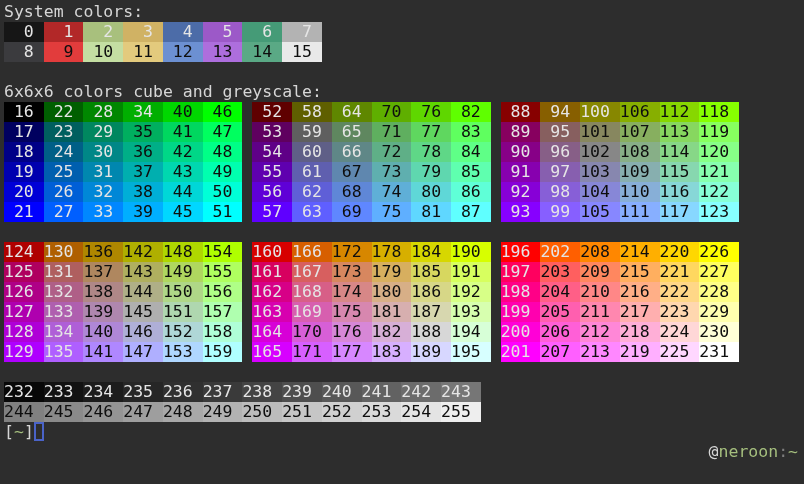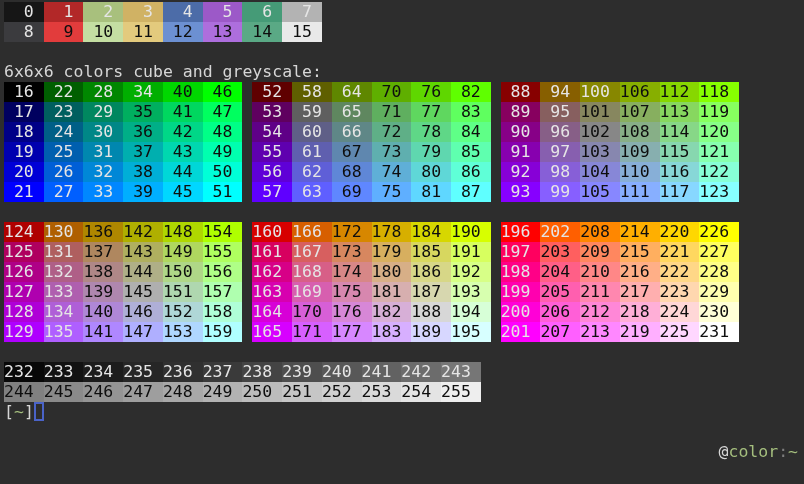--- a/index.html
+++ b/index.html
@@ -23,33 +23,34 @@
     vertical-align:bottom;margin-bottom:1px;
   }
   .status-right{position:absolute;top:442px;right:6px;height:20px;white-space:pre;}
 </style>
 </head>
 <body>
 
 <div class="screen" style="background: rgb(45, 45, 45); color: rgb(214, 214, 214);">
 
 
+  <div class="line">System colors:</div>
 
   <div class="line" id="sys-row-0"><span class="cell" style="background: rgb(22, 22, 22); color: rgb(229, 229, 229);">  0 </span><span class="cell" style="background: rgb(178, 40, 40); color: rgb(229, 229, 229);">  1 </span><span class="cell" style="background: rgb(168, 192, 125); color: rgb(229, 229, 229);">  2 </span><span class="cell" style="background: rgb(208, 178, 100); color: rgb(229, 229, 229);">  3 </span><span class="cell" style="background: rgb(76, 108, 168); color: rgb(229, 229, 229);">  4 </span><span class="cell" style="background: rgb(156, 89, 200); color: rgb(229, 229, 229);">  5 </span><span class="cell" style="background: rgb(69, 155, 119); color: rgb(229, 229, 229);">  6 </span><span class="cell" style="background: rgb(179, 179, 179); color: rgb(229, 229, 229);">  7 </span></div>
   <div class="line" id="sys-row-1"><span class="cell" style="background: rgb(59, 59, 62); color: rgb(229, 229, 229);">  8 </span><span class="cell" style="background: rgb(226, 60, 60); color: rgb(14, 14, 14);">  9 </span><span class="cell" style="background: rgb(196, 222, 162); color: rgb(14, 14, 14);"> 10 </span><span class="cell" style="background: rgb(227, 202, 125); color: rgb(14, 14, 14);"> 11 </span><span class="cell" style="background: rgb(108, 144, 210); color: rgb(14, 14, 14);"> 12 </span><span class="cell" style="background: rgb(173, 110, 221); color: rgb(14, 14, 14);"> 13 </span><span class="cell" style="background: rgb(90, 169, 133); color: rgb(14, 14, 14);"> 14 </span><span class="cell" style="background: rgb(233, 233, 233); color: rgb(14, 14, 14);"> 15 </span></div>
 
   <div class="line"></div>
 
   <div class="line">6x6x6 colors cube and greyscale:</div>
 
   <div class="blockrow" id="cube-row-0"><div class="block"><div class="line"><span class="cell" style="background: rgb(0, 0, 0); color: rgb(229, 229, 229);"> 16 </span><span class="cell" style="background: rgb(0, 95, 0); color: rgb(229, 229, 229);"> 22 </span><span class="cell" style="background: rgb(0, 135, 0); color: rgb(229, 229, 229);"> 28 </span><span class="cell" style="background: rgb(0, 175, 0); color: rgb(229, 229, 229);"> 34 </span><span class="cell" style="background: rgb(0, 215, 0); color: rgb(14, 14, 14);"> 40 </span><span class="cell" style="background: rgb(0, 255, 0); color: rgb(14, 14, 14);"> 46 </span></div><div class="line"><span class="cell" style="background: rgb(0, 0, 95); color: rgb(229, 229, 229);"> 17 </span><span class="cell" style="background: rgb(0, 95, 95); color: rgb(229, 229, 229);"> 23 </span><span class="cell" style="background: rgb(0, 135, 95); color: rgb(229, 229, 229);"> 29 </span><span class="cell" style="background: rgb(0, 175, 95); color: rgb(14, 14, 14);"> 35 </span><span class="cell" style="background: rgb(0, 215, 95); color: rgb(14, 14, 14);"> 41 </span><span class="cell" style="background: rgb(0, 255, 95); color: rgb(14, 14, 14);"> 47 </span></div><div class="line"><span class="cell" style="background: rgb(0, 0, 135); color: rgb(229, 229, 229);"> 18 </span><span class="cell" style="background: rgb(0, 95, 135); color: rgb(229, 229, 229);"> 24 </span><span class="cell" style="background: rgb(0, 135, 135); color: rgb(229, 229, 229);"> 30 </span><span class="cell" style="background: rgb(0, 175, 135); color: rgb(14, 14, 14);"> 36 </span><span class="cell" style="background: rgb(0, 215, 135); color: rgb(14, 14, 14);"> 42 </span><span class="cell" style="background: rgb(0, 255, 135); color: rgb(14, 14, 14);"> 48 </span></div><div class="line"><span class="cell" style="background: rgb(0, 0, 175); color: rgb(229, 229, 229);"> 19 </span><span class="cell" style="background: rgb(0, 95, 175); color: rgb(229, 229, 229);"> 25 </span><span class="cell" style="background: rgb(0, 135, 175); color: rgb(229, 229, 229);"> 31 </span><span class="cell" style="background: rgb(0, 175, 175); color: rgb(14, 14, 14);"> 37 </span><span class="cell" style="background: rgb(0, 215, 175); color: rgb(14, 14, 14);"> 43 </span><span class="cell" style="background: rgb(0, 255, 175); color: rgb(14, 14, 14);"> 49 </span></div><div class="line"><span class="cell" style="background: rgb(0, 0, 215); color: rgb(229, 229, 229);"> 20 </span><span class="cell" style="background: rgb(0, 95, 215); color: rgb(229, 229, 229);"> 26 </span><span class="cell" style="background: rgb(0, 135, 215); color: rgb(229, 229, 229);"> 32 </span><span class="cell" style="background: rgb(0, 175, 215); color: rgb(14, 14, 14);"> 38 </span><span class="cell" style="background: rgb(0, 215, 215); color: rgb(14, 14, 14);"> 44 </span><span class="cell" style="background: rgb(0, 255, 215); color: rgb(14, 14, 14);"> 50 </span></div><div class="line"><span class="cell" style="background: rgb(0, 0, 255); color: rgb(229, 229, 229);"> 21 </span><span class="cell" style="background: rgb(0, 95, 255); color: rgb(229, 229, 229);"> 27 </span><span class="cell" style="background: rgb(0, 135, 255); color: rgb(229, 229, 229);"> 33 </span><span class="cell" style="background: rgb(0, 175, 255); color: rgb(14, 14, 14);"> 39 </span><span class="cell" style="background: rgb(0, 215, 255); color: rgb(14, 14, 14);"> 45 </span><span class="cell" style="background: rgb(0, 255, 255); color: rgb(14, 14, 14);"> 51 </span></div></div><div class="block"><div class="line"><span class="cell" style="background: rgb(95, 0, 0); color: rgb(229, 229, 229);"> 52 </span><span class="cell" style="background: rgb(95, 95, 0); color: rgb(229, 229, 229);"> 58 </span><span class="cell" style="background: rgb(95, 135, 0); color: rgb(229, 229, 229);"> 64 </span><span class="cell" style="background: rgb(95, 175, 0); color: rgb(14, 14, 14);"> 70 </span><span class="cell" style="background: rgb(95, 215, 0); color: rgb(14, 14, 14);"> 76 </span><span class="cell" style="background: rgb(95, 255, 0); color: rgb(14, 14, 14);"> 82 </span></div><div class="line"><span class="cell" style="background: rgb(95, 0, 95); color: rgb(229, 229, 229);"> 53 </span><span class="cell" style="background: rgb(95, 95, 95); color: rgb(229, 229, 229);"> 59 </span><span class="cell" style="background: rgb(95, 135, 95); color: rgb(229, 229, 229);"> 65 </span><span class="cell" style="background: rgb(95, 175, 95); color: rgb(14, 14, 14);"> 71 </span><span class="cell" style="background: rgb(95, 215, 95); color: rgb(14, 14, 14);"> 77 </span><span class="cell" style="background: rgb(95, 255, 95); color: rgb(14, 14, 14);"> 83 </span></div><div class="line"><span class="cell" style="background: rgb(95, 0, 135); color: rgb(229, 229, 229);"> 54 </span><span class="cell" style="background: rgb(95, 95, 135); color: rgb(229, 229, 229);"> 60 </span><span class="cell" style="background: rgb(95, 135, 135); color: rgb(229, 229, 229);"> 66 </span><span class="cell" style="background: rgb(95, 175, 135); color: rgb(14, 14, 14);"> 72 </span><span class="cell" style="background: rgb(95, 215, 135); color: rgb(14, 14, 14);"> 78 </span><span class="cell" style="background: rgb(95, 255, 135); color: rgb(14, 14, 14);"> 84 </span></div><div class="line"><span class="cell" style="background: rgb(95, 0, 175); color: rgb(229, 229, 229);"> 55 </span><span class="cell" style="background: rgb(95, 95, 175); color: rgb(229, 229, 229);"> 61 </span><span class="cell" style="background: rgb(95, 135, 175); color: rgb(14, 14, 14);"> 67 </span><span class="cell" style="background: rgb(95, 175, 175); color: rgb(14, 14, 14);"> 73 </span><span class="cell" style="background: rgb(95, 215, 175); color: rgb(14, 14, 14);"> 79 </span><span class="cell" style="background: rgb(95, 255, 175); color: rgb(14, 14, 14);"> 85 </span></div><div class="line"><span class="cell" style="background: rgb(95, 0, 215); color: rgb(229, 229, 229);"> 56 </span><span class="cell" style="background: rgb(95, 95, 215); color: rgb(229, 229, 229);"> 62 </span><span class="cell" style="background: rgb(95, 135, 215); color: rgb(14, 14, 14);"> 68 </span><span class="cell" style="background: rgb(95, 175, 215); color: rgb(14, 14, 14);"> 74 </span><span class="cell" style="background: rgb(95, 215, 215); color: rgb(14, 14, 14);"> 80 </span><span class="cell" style="background: rgb(95, 255, 215); color: rgb(14, 14, 14);"> 86 </span></div><div class="line"><span class="cell" style="background: rgb(95, 0, 255); color: rgb(229, 229, 229);"> 57 </span><span class="cell" style="background: rgb(95, 95, 255); color: rgb(229, 229, 229);"> 63 </span><span class="cell" style="background: rgb(95, 135, 255); color: rgb(14, 14, 14);"> 69 </span><span class="cell" style="background: rgb(95, 175, 255); color: rgb(14, 14, 14);"> 75 </span><span class="cell" style="background: rgb(95, 215, 255); color: rgb(14, 14, 14);"> 81 </span><span class="cell" style="background: rgb(95, 255, 255); color: rgb(14, 14, 14);"> 87 </span></div></div><div class="block"><div class="line"><span class="cell" style="background: rgb(135, 0, 0); color: rgb(229, 229, 229);"> 88 </span><span class="cell" style="background: rgb(135, 95, 0); color: rgb(229, 229, 229);"> 94 </span><span class="cell" style="background: rgb(135, 135, 0); color: rgb(229, 229, 229);">100 </span><span class="cell" style="background: rgb(135, 175, 0); color: rgb(14, 14, 14);">106 </span><span class="cell" style="background: rgb(135, 215, 0); color: rgb(14, 14, 14);">112 </span><span class="cell" style="background: rgb(135, 255, 0); color: rgb(14, 14, 14);">118 </span></div><div class="line"><span class="cell" style="background: rgb(135, 0, 95); color: rgb(229, 229, 229);"> 89 </span><span class="cell" style="background: rgb(135, 95, 95); color: rgb(229, 229, 229);"> 95 </span><span class="cell" style="background: rgb(135, 135, 95); color: rgb(14, 14, 14);">101 </span><span class="cell" style="background: rgb(135, 175, 95); color: rgb(14, 14, 14);">107 </span><span class="cell" style="background: rgb(135, 215, 95); color: rgb(14, 14, 14);">113 </span><span class="cell" style="background: rgb(135, 255, 95); color: rgb(14, 14, 14);">119 </span></div><div class="line"><span class="cell" style="background: rgb(135, 0, 135); color: rgb(229, 229, 229);"> 90 </span><span class="cell" style="background: rgb(135, 95, 135); color: rgb(229, 229, 229);"> 96 </span><span class="cell" style="background: rgb(135, 135, 135); color: rgb(14, 14, 14);">102 </span><span class="cell" style="background: rgb(135, 175, 135); color: rgb(14, 14, 14);">108 </span><span class="cell" style="background: rgb(135, 215, 135); color: rgb(14, 14, 14);">114 </span><span class="cell" style="background: rgb(135, 255, 135); color: rgb(14, 14, 14);">120 </span></div><div class="line"><span class="cell" style="background: rgb(135, 0, 175); color: rgb(229, 229, 229);"> 91 </span><span class="cell" style="background: rgb(135, 95, 175); color: rgb(229, 229, 229);"> 97 </span><span class="cell" style="background: rgb(135, 135, 175); color: rgb(14, 14, 14);">103 </span><span class="cell" style="background: rgb(135, 175, 175); color: rgb(14, 14, 14);">109 </span><span class="cell" style="background: rgb(135, 215, 175); color: rgb(14, 14, 14);">115 </span><span class="cell" style="background: rgb(135, 255, 175); color: rgb(14, 14, 14);">121 </span></div><div class="line"><span class="cell" style="background: rgb(135, 0, 215); color: rgb(229, 229, 229);"> 92 </span><span class="cell" style="background: rgb(135, 95, 215); color: rgb(229, 229, 229);"> 98 </span><span class="cell" style="background: rgb(135, 135, 215); color: rgb(14, 14, 14);">104 </span><span class="cell" style="background: rgb(135, 175, 215); color: rgb(14, 14, 14);">110 </span><span class="cell" style="background: rgb(135, 215, 215); color: rgb(14, 14, 14);">116 </span><span class="cell" style="background: rgb(135, 255, 215); color: rgb(14, 14, 14);">122 </span></div><div class="line"><span class="cell" style="background: rgb(135, 0, 255); color: rgb(229, 229, 229);"> 93 </span><span class="cell" style="background: rgb(135, 95, 255); color: rgb(229, 229, 229);"> 99 </span><span class="cell" style="background: rgb(135, 135, 255); color: rgb(14, 14, 14);">105 </span><span class="cell" style="background: rgb(135, 175, 255); color: rgb(14, 14, 14);">111 </span><span class="cell" style="background: rgb(135, 215, 255); color: rgb(14, 14, 14);">117 </span><span class="cell" style="background: rgb(135, 255, 255); color: rgb(14, 14, 14);">123 </span></div></div></div>
   <div class="line"></div>
   <div class="blockrow" id="cube-row-1"><div class="block"><div class="line"><span class="cell" style="background: rgb(175, 0, 0); color: rgb(229, 229, 229);">124 </span><span class="cell" style="background: rgb(175, 95, 0); color: rgb(229, 229, 229);">130 </span><span class="cell" style="background: rgb(175, 135, 0); color: rgb(14, 14, 14);">136 </span><span class="cell" style="background: rgb(175, 175, 0); color: rgb(14, 14, 14);">142 </span><span class="cell" style="background: rgb(175, 215, 0); color: rgb(14, 14, 14);">148 </span><span class="cell" style="background: rgb(175, 255, 0); color: rgb(14, 14, 14);">154 </span></div><div class="line"><span class="cell" style="background: rgb(175, 0, 95); color: rgb(229, 229, 229);">125 </span><span class="cell" style="background: rgb(175, 95, 95); color: rgb(229, 229, 229);">131 </span><span class="cell" style="background: rgb(175, 135, 95); color: rgb(14, 14, 14);">137 </span><span class="cell" style="background: rgb(175, 175, 95); color: rgb(14, 14, 14);">143 </span><span class="cell" style="background: rgb(175, 215, 95); color: rgb(14, 14, 14);">149 </span><span class="cell" style="background: rgb(175, 255, 95); color: rgb(14, 14, 14);">155 </span></div><div class="line"><span class="cell" style="background: rgb(175, 0, 135); color: rgb(229, 229, 229);">126 </span><span class="cell" style="background: rgb(175, 95, 135); color: rgb(229, 229, 229);">132 </span><span class="cell" style="background: rgb(175, 135, 135); color: rgb(14, 14, 14);">138 </span><span class="cell" style="background: rgb(175, 175, 135); color: rgb(14, 14, 14);">144 </span><span class="cell" style="background: rgb(175, 215, 135); color: rgb(14, 14, 14);">150 </span><span class="cell" style="background: rgb(175, 255, 135); color: rgb(14, 14, 14);">156 </span></div><div class="line"><span class="cell" style="background: rgb(175, 0, 175); color: rgb(229, 229, 229);">127 </span><span class="cell" style="background: rgb(175, 95, 175); color: rgb(229, 229, 229);">133 </span><span class="cell" style="background: rgb(175, 135, 175); color: rgb(14, 14, 14);">139 </span><span class="cell" style="background: rgb(175, 175, 175); color: rgb(14, 14, 14);">145 </span><span class="cell" style="background: rgb(175, 215, 175); color: rgb(14, 14, 14);">151 </span><span class="cell" style="background: rgb(175, 255, 175); color: rgb(14, 14, 14);">157 </span></div><div class="line"><span class="cell" style="background: rgb(175, 0, 215); color: rgb(229, 229, 229);">128 </span><span class="cell" style="background: rgb(175, 95, 215); color: rgb(229, 229, 229);">134 </span><span class="cell" style="background: rgb(175, 135, 215); color: rgb(14, 14, 14);">140 </span><span class="cell" style="background: rgb(175, 175, 215); color: rgb(14, 14, 14);">146 </span><span class="cell" style="background: rgb(175, 215, 215); color: rgb(14, 14, 14);">152 </span><span class="cell" style="background: rgb(175, 255, 215); color: rgb(14, 14, 14);">158 </span></div><div class="line"><span class="cell" style="background: rgb(175, 0, 255); color: rgb(229, 229, 229);">129 </span><span class="cell" style="background: rgb(175, 95, 255); color: rgb(229, 229, 229);">135 </span><span class="cell" style="background: rgb(175, 135, 255); color: rgb(14, 14, 14);">141 </span><span class="cell" style="background: rgb(175, 175, 255); color: rgb(14, 14, 14);">147 </span><span class="cell" style="background: rgb(175, 215, 255); color: rgb(14, 14, 14);">153 </span><span class="cell" style="background: rgb(175, 255, 255); color: rgb(14, 14, 14);">159 </span></div></div><div class="block"><div class="line"><span class="cell" style="background: rgb(215, 0, 0); color: rgb(229, 229, 229);">160 </span><span class="cell" style="background: rgb(215, 95, 0); color: rgb(229, 229, 229);">166 </span><span class="cell" style="background: rgb(215, 135, 0); color: rgb(14, 14, 14);">172 </span><span class="cell" style="background: rgb(215, 175, 0); color: rgb(14, 14, 14);">178 </span><span class="cell" style="background: rgb(215, 215, 0); color: rgb(14, 14, 14);">184 </span><span class="cell" style="background: rgb(215, 255, 0); color: rgb(14, 14, 14);">190 </span></div><div class="line"><span class="cell" style="background: rgb(215, 0, 95); color: rgb(229, 229, 229);">161 </span><span class="cell" style="background: rgb(215, 95, 95); color: rgb(229, 229, 229);">167 </span><span class="cell" style="background: rgb(215, 135, 95); color: rgb(14, 14, 14);">173 </span><span class="cell" style="background: rgb(215, 175, 95); color: rgb(14, 14, 14);">179 </span><span class="cell" style="background: rgb(215, 215, 95); color: rgb(14, 14, 14);">185 </span><span class="cell" style="background: rgb(215, 255, 95); color: rgb(14, 14, 14);">191 </span></div><div class="line"><span class="cell" style="background: rgb(215, 0, 135); color: rgb(229, 229, 229);">162 </span><span class="cell" style="background: rgb(215, 95, 135); color: rgb(229, 229, 229);">168 </span><span class="cell" style="background: rgb(215, 135, 135); color: rgb(14, 14, 14);">174 </span><span class="cell" style="background: rgb(215, 175, 135); color: rgb(14, 14, 14);">180 </span><span class="cell" style="background: rgb(215, 215, 135); color: rgb(14, 14, 14);">186 </span><span class="cell" style="background: rgb(215, 255, 135); color: rgb(14, 14, 14);">192 </span></div><div class="line"><span class="cell" style="background: rgb(215, 0, 175); color: rgb(229, 229, 229);">163 </span><span class="cell" style="background: rgb(215, 95, 175); color: rgb(229, 229, 229);">169 </span><span class="cell" style="background: rgb(215, 135, 175); color: rgb(14, 14, 14);">175 </span><span class="cell" style="background: rgb(215, 175, 175); color: rgb(14, 14, 14);">181 </span><span class="cell" style="background: rgb(215, 215, 175); color: rgb(14, 14, 14);">187 </span><span class="cell" style="background: rgb(215, 255, 175); color: rgb(14, 14, 14);">193 </span></div><div class="line"><span class="cell" style="background: rgb(215, 0, 215); color: rgb(229, 229, 229);">164 </span><span class="cell" style="background: rgb(215, 95, 215); color: rgb(14, 14, 14);">170 </span><span class="cell" style="background: rgb(215, 135, 215); color: rgb(14, 14, 14);">176 </span><span class="cell" style="background: rgb(215, 175, 215); color: rgb(14, 14, 14);">182 </span><span class="cell" style="background: rgb(215, 215, 215); color: rgb(14, 14, 14);">188 </span><span class="cell" style="background: rgb(215, 255, 215); color: rgb(14, 14, 14);">194 </span></div><div class="line"><span class="cell" style="background: rgb(215, 0, 255); color: rgb(229, 229, 229);">165 </span><span class="cell" style="background: rgb(215, 95, 255); color: rgb(14, 14, 14);">171 </span><span class="cell" style="background: rgb(215, 135, 255); color: rgb(14, 14, 14);">177 </span><span class="cell" style="background: rgb(215, 175, 255); color: rgb(14, 14, 14);">183 </span><span class="cell" style="background: rgb(215, 215, 255); color: rgb(14, 14, 14);">189 </span><span class="cell" style="background: rgb(215, 255, 255); color: rgb(14, 14, 14);">195 </span></div></div><div class="block"><div class="line"><span class="cell" style="background: rgb(255, 0, 0); color: rgb(229, 229, 229);">196 </span><span class="cell" style="background: rgb(255, 95, 0); color: rgb(229, 229, 229);">202 </span><span class="cell" style="background: rgb(255, 135, 0); color: rgb(14, 14, 14);">208 </span><span class="cell" style="background: rgb(255, 175, 0); color: rgb(14, 14, 14);">214 </span><span class="cell" style="background: rgb(255, 215, 0); color: rgb(14, 14, 14);">220 </span><span class="cell" style="background: rgb(255, 255, 0); color: rgb(14, 14, 14);">226 </span></div><div class="line"><span class="cell" style="background: rgb(255, 0, 95); color: rgb(229, 229, 229);">197 </span><span class="cell" style="background: rgb(255, 95, 95); color: rgb(14, 14, 14);">203 </span><span class="cell" style="background: rgb(255, 135, 95); color: rgb(14, 14, 14);">209 </span><span class="cell" style="background: rgb(255, 175, 95); color: rgb(14, 14, 14);">215 </span><span class="cell" style="background: rgb(255, 215, 95); color: rgb(14, 14, 14);">221 </span><span class="cell" style="background: rgb(255, 255, 95); color: rgb(14, 14, 14);">227 </span></div><div class="line"><span class="cell" style="background: rgb(255, 0, 135); color: rgb(229, 229, 229);">198 </span><span class="cell" style="background: rgb(255, 95, 135); color: rgb(14, 14, 14);">204 </span><span class="cell" style="background: rgb(255, 135, 135); color: rgb(14, 14, 14);">210 </span><span class="cell" style="background: rgb(255, 175, 135); color: rgb(14, 14, 14);">216 </span><span class="cell" style="background: rgb(255, 215, 135); color: rgb(14, 14, 14);">222 </span><span class="cell" style="background: rgb(255, 255, 135); color: rgb(14, 14, 14);">228 </span></div><div class="line"><span class="cell" style="background: rgb(255, 0, 175); color: rgb(229, 229, 229);">199 </span><span class="cell" style="background: rgb(255, 95, 175); color: rgb(14, 14, 14);">205 </span><span class="cell" style="background: rgb(255, 135, 175); color: rgb(14, 14, 14);">211 </span><span class="cell" style="background: rgb(255, 175, 175); color: rgb(14, 14, 14);">217 </span><span class="cell" style="background: rgb(255, 215, 175); color: rgb(14, 14, 14);">223 </span><span class="cell" style="background: rgb(255, 255, 175); color: rgb(14, 14, 14);">229 </span></div><div class="line"><span class="cell" style="background: rgb(255, 0, 215); color: rgb(229, 229, 229);">200 </span><span class="cell" style="background: rgb(255, 95, 215); color: rgb(14, 14, 14);">206 </span><span class="cell" style="background: rgb(255, 135, 215); color: rgb(14, 14, 14);">212 </span><span class="cell" style="background: rgb(255, 175, 215); color: rgb(14, 14, 14);">218 </span><span class="cell" style="background: rgb(255, 215, 215); color: rgb(14, 14, 14);">224 </span><span class="cell" style="background: rgb(255, 255, 215); color: rgb(14, 14, 14);">230 </span></div><div class="line"><span class="cell" style="background: rgb(255, 0, 255); color: rgb(229, 229, 229);">201 </span><span class="cell" style="background: rgb(255, 95, 255); color: rgb(14, 14, 14);">207 </span><span class="cell" style="background: rgb(255, 135, 255); color: rgb(14, 14, 14);">213 </span><span class="cell" style="background: rgb(255, 175, 255); color: rgb(14, 14, 14);">219 </span><span class="cell" style="background: rgb(255, 215, 255); color: rgb(14, 14, 14);">225 </span><span class="cell" style="background: rgb(255, 255, 255); color: rgb(14, 14, 14);">231 </span></div></div></div>
   <div class="line"></div>
 
   <div class="line" id="grey-row-0"><span class="cell" style="background: rgb(8, 8, 8); color: rgb(229, 229, 229);">232 </span><span class="cell" style="background: rgb(18, 18, 18); color: rgb(229, 229, 229);">233 </span><span class="cell" style="background: rgb(28, 28, 28); color: rgb(229, 229, 229);">234 </span><span class="cell" style="background: rgb(38, 38, 38); color: rgb(229, 229, 229);">235 </span><span class="cell" style="background: rgb(48, 48, 48); color: rgb(229, 229, 229);">236 </span><span class="cell" style="background: rgb(58, 58, 58); color: rgb(229, 229, 229);">237 </span><span class="cell" style="background: rgb(68, 68, 68); color: rgb(229, 229, 229);">238 </span><span class="cell" style="background: rgb(78, 78, 78); color: rgb(229, 229, 229);">239 </span><span class="cell" style="background: rgb(88, 88, 88); color: rgb(229, 229, 229);">240 </span><span class="cell" style="background: rgb(98, 98, 98); color: rgb(229, 229, 229);">241 </span><span class="cell" style="background: rgb(108, 108, 108); color: rgb(229, 229, 229);">242 </span><span class="cell" style="background: rgb(118, 118, 118); color: rgb(229, 229, 229);">243 </span></div>
   <div class="line" id="grey-row-1"><span class="cell" style="background: rgb(128, 128, 128); color: rgb(14, 14, 14);">244 </span><span class="cell" style="background: rgb(138, 138, 138); color: rgb(14, 14, 14);">245 </span><span class="cell" style="background: rgb(148, 148, 148); color: rgb(14, 14, 14);">246 </span><span class="cell" style="background: rgb(158, 158, 158); color: rgb(14, 14, 14);">247 </span><span class="cell" style="background: rgb(168, 168, 168); color: rgb(14, 14, 14);">248 </span><span class="cell" style="background: rgb(178, 178, 178); color: rgb(14, 14, 14);">249 </span><span class="cell" style="background: rgb(188, 188, 188); color: rgb(14, 14, 14);">250 </span><span class="cell" style="background: rgb(198, 198, 198); color: rgb(14, 14, 14);">251 </span><span class="cell" style="background: rgb(208, 208, 208); color: rgb(14, 14, 14);">252 </span><span class="cell" style="background: rgb(218, 218, 218); color: rgb(14, 14, 14);">253 </span><span class="cell" style="background: rgb(228, 228, 228); color: rgb(14, 14, 14);">254 </span><span class="cell" style="background: rgb(238, 238, 238); color: rgb(14, 14, 14);">255 </span></div>
 
   <div class="line"><span>[</span><span class="green" style="color: rgb(165, 191, 126);">~</span><span>]</span><span class="cursor" style="border-color: rgb(74, 99, 200);"></span></div>
 
-  <div class="status-right"><span>@</span><span class="green" style="color: rgb(165, 191, 126);">color</span><span class="dim" style="color: rgb(125, 125, 125);">:</span><span class="green" style="color: rgb(165, 191, 126);">~</span></div>
+  <div class="status-right"><span>@</span><span class="green" style="color: rgb(165, 191, 126);">neroon</span><span class="dim" style="color: rgb(125, 125, 125);">:</span><span class="green" style="color: rgb(165, 191, 126);">~</span></div>
 
 </div>
 
 </body></html>

